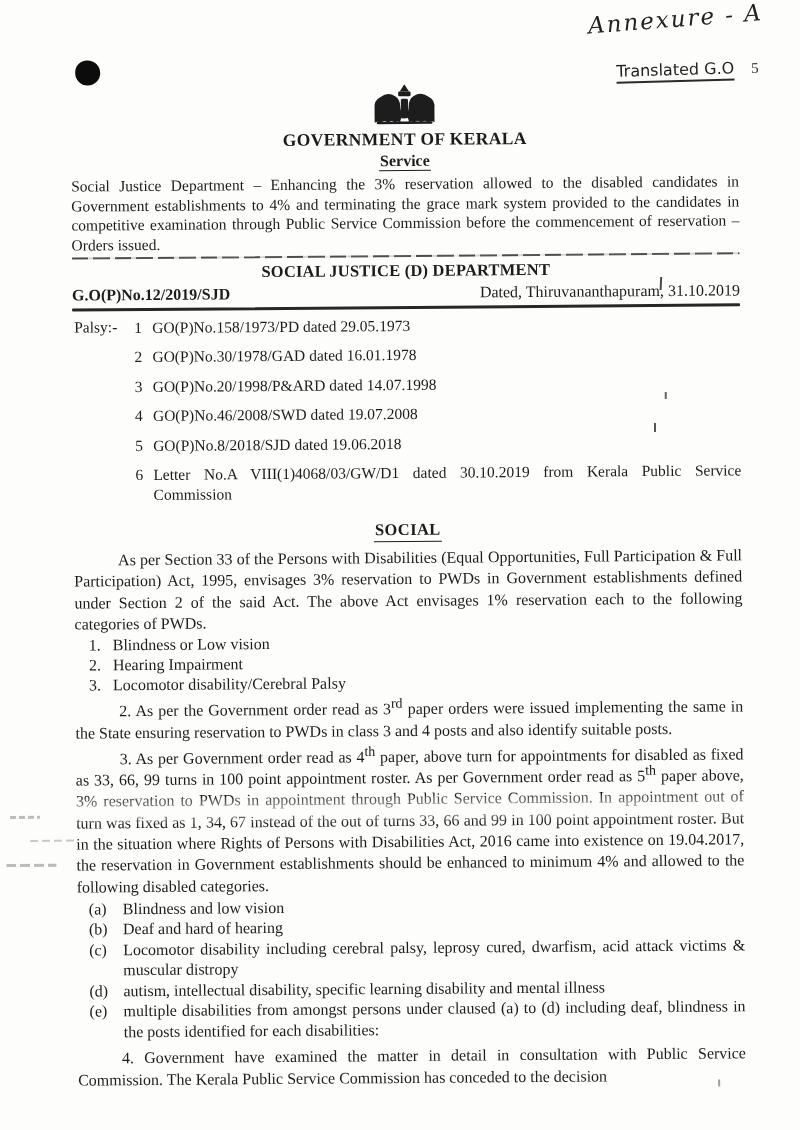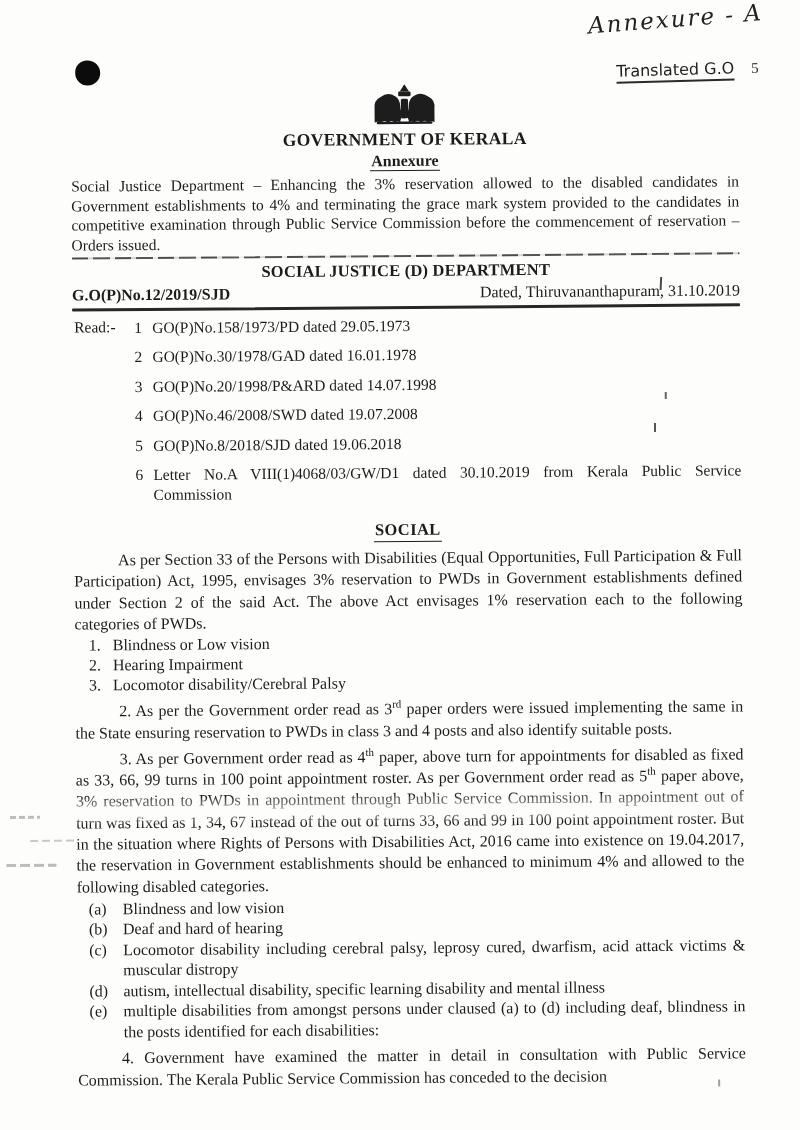--- a/index.html
+++ b/index.html
@@ -90,21 +90,21 @@
   
   .order-heading{
     margin-top:17px;font-size:16.5px;font-weight:bold;letter-spacing:0.4px;
   }
   .order-heading span{border-bottom:1.9px solid #1c1c1c;padding:0 1px 1.5px;}
   .order-para{
     margin-top:5px;font-size:16px;line-height:21.3px;
     text-align:justify;text-indent:44px;
   }
   .order-para.first{margin-top:7px;}
-  sup{font-size:11px;line-height:0;}
+  sup{font-size:14px;line-height:0;}
   .pwd-list{margin:1px 0 0 14px;font-size:16px;line-height:20px;}
   .pwd-item{display:flex;}
   .pwd-num{width:24px;flex:none;}
   .cat-list{margin:2px 0 0 12px;font-size:16px;line-height:20.5px;}
   .cat-item{display:flex;}
   .cat-label{width:34px;flex:none;}
   .cat-text{flex:1;text-align:justify;}
   
   .fade-band{
     position:absolute;left:0;top:796px;width:800px;height:26px;
@@ -147,37 +147,37 @@
             <rect x="50" y="14" width="24" height="9" rx="2"></rect>
             <path d="M50,42 Q59,52 55,68 L50,68 Q53,55 46,48 Z"></path>
             <path d="M74,42 Q65,52 69,68 L74,68 Q71,55 78,48 Z"></path>
             <rect x="8" y="72" width="108" height="5" rx="2"></rect>
           </g>
         </svg>
       </div>
 
       <div class="gov-title center">GOVERNMENT OF KERALA</div>
       <div class="abstract-label center">
-        <span>Annexure</span>
+        <span>Service</span>
       </div>
 
       <div class="abstract-para">Social Justice Department – Enhancing the 3% reservation allowed to the disabled candidates in Government establishments to 4% and terminating the grace mark system provided to the candidates in competitive examination through Public Service Commission before the commencement of reservation – Orders issued.</div>
 
       <div class="rule-dashed"></div>
 
       <div class="dept-heading center">SOCIAL JUSTICE (D) DEPARTMENT</div>
       <div class="go-row">
         <span class="go-no">G.O(P)No.12/2019/SJD</span>
         <span class="go-date">Dated, Thiruvananthapuram, 31.10.2019</span>
       </div>
 
       <div class="rule-solid"></div>
 
       <div class="read-section">
-        <span class="read-label">Read:-</span>
+        <span class="read-label">Palsy:-</span>
         <div class="read-items">
           <div class="read-item">
             <span class="read-num">1</span>
             <span class="read-text">GO(P)No.158/1973/PD dated 29.05.1973</span>
           </div>
           <div class="read-item">
             <span class="read-num">2</span>
             <span class="read-text">GO(P)No.30/1978/GAD dated 16.01.1978</span>
           </div>
           <div class="read-item">

